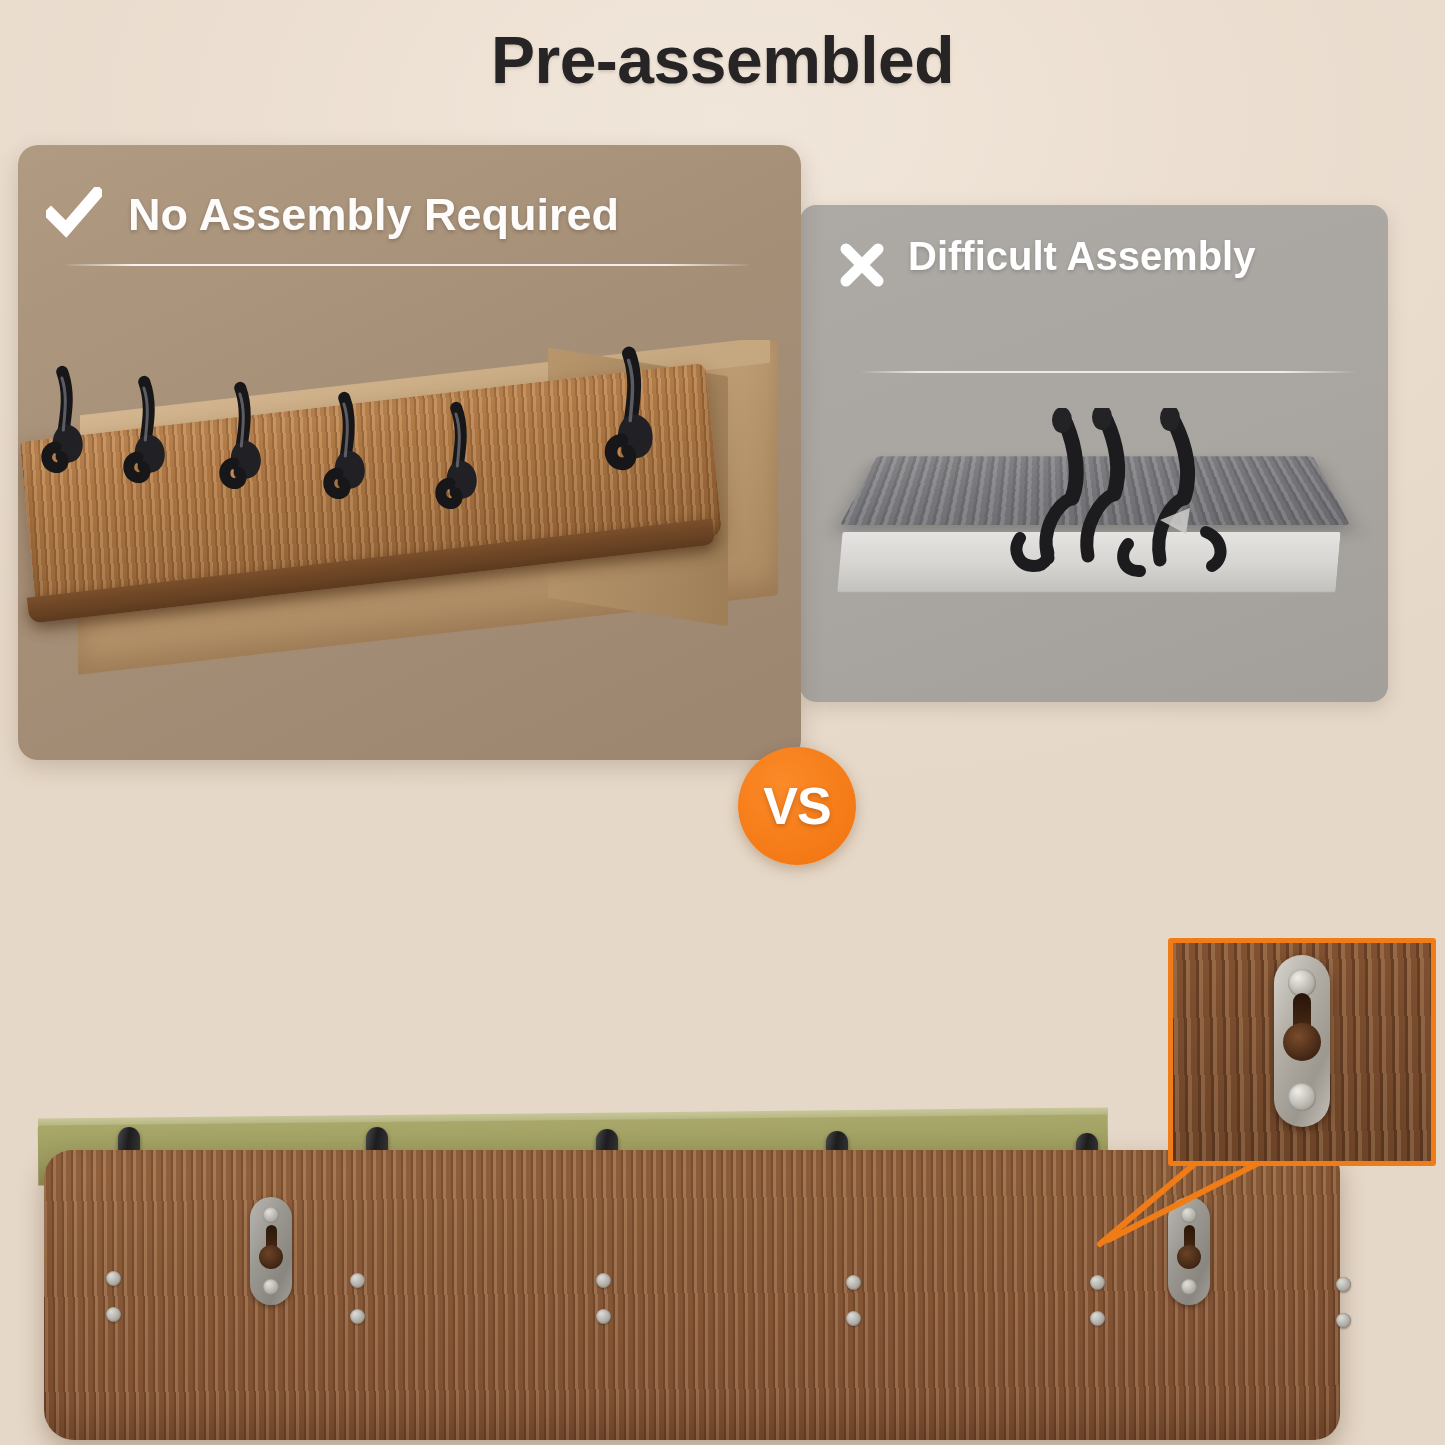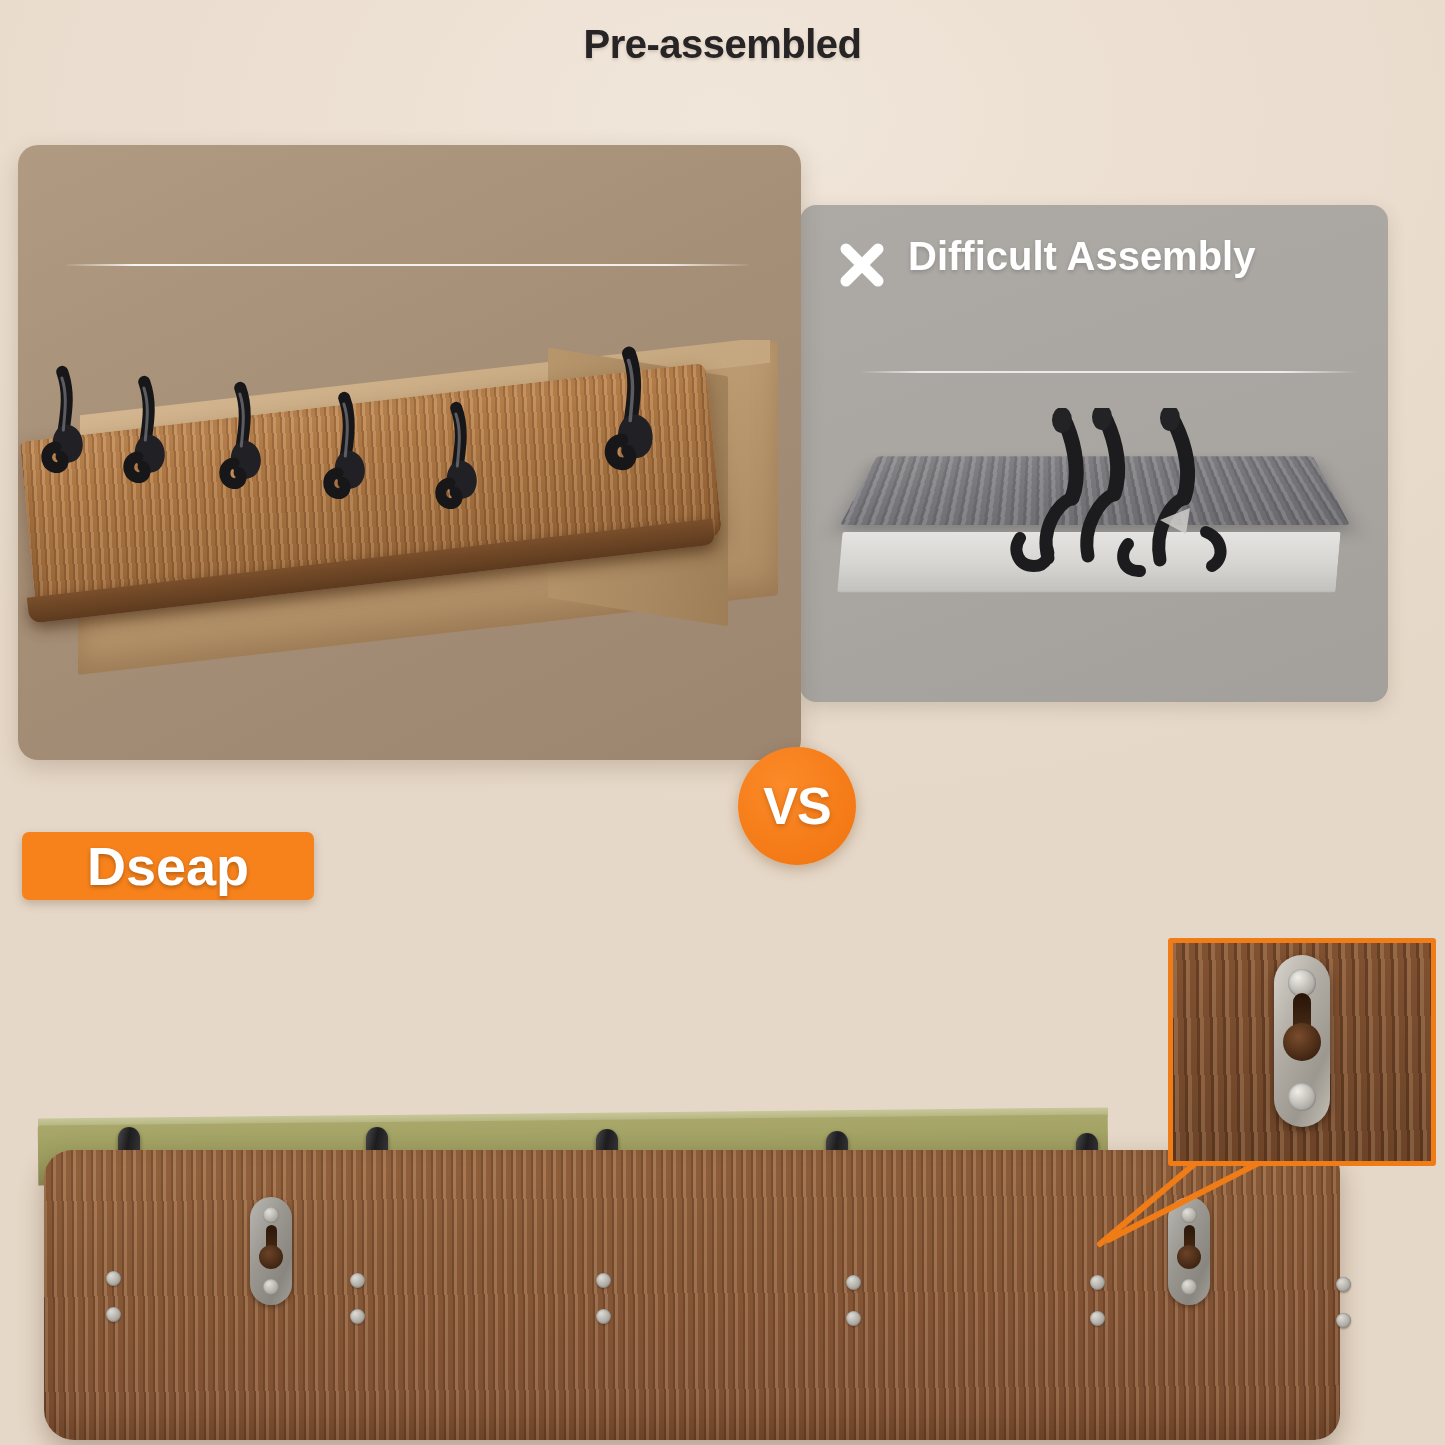--- a/index.html
+++ b/index.html
@@ -16,21 +16,21 @@
       radial-gradient(ellipse 1100px 700px at 50% 8%, #f0e6da 0%, #ecdfd1 45%, #e6d8c8 100%);
   }
 
   
   .heading {
     position:absolute; width:100%; text-align:center;
     font-weight:bold; color:#272425;
     letter-spacing:-0.5px;
     text-shadow:0 2px 3px rgba(120,100,80,0.25);
   }
-  #title-top { top:22px; font-size:40px; }
+  #title-top { top:22px; font-size:66px; }
   #title-bottom { top:845px; font-size:62px; }
 
   
   .compare { position:absolute; left:0; top:140px; width:1445px; height:640px; }
 
   
   .panel-other {
     position:absolute; left:800px; top:65px; width:588px; height:497px;
     background:linear-gradient(160deg,#adaaa6 0%,#a9a6a1 55%,#a3a09b 100%);
     border-radius:16px;
@@ -293,20 +293,28 @@
           </g>
           <g fill="#cfcdc9">
             <path d="M150 112 l30 -12 -4 26 z" opacity="0.85"></path>
           </g>
         </svg>
       </div>
 
     </div>
 
     <div class="panel-dseap">
+      <div class="hdr">
+        <span class="ico">
+          <svg class="check-icon" viewBox="0 0 56 52">
+            <path d="M5 27 L20 42 L51 6" fill="none" stroke="#ffffff" stroke-width="12" stroke-linecap="square" stroke-linejoin="miter"></path>
+          </svg>
+        </span>
+        <span class="label">No Assembly Required</span>
+      </div>
       <div class="sep-dseap"></div>
 
       <div class="photo-left">
         <div class="carton"></div>
         <div class="carton-top"></div>
         <div class="carton-face"></div>
         <div class="board"></div>
         <div class="board-edge"></div>
 
         <svg class="hook" style="left:18px;top:22px;transform:rotate(-6deg);" viewBox="0 0 56 130">
@@ -341,21 +349,20 @@
         </svg>
         <svg class="hook" style="left:580px;top:2px;transform:rotate(-6deg);width:66px;height:150px;" viewBox="0 0 56 130">
           <path d="M32 10 C38 34 30 56 26 74" fill="none" stroke="#17171a" stroke-width="12" stroke-linecap="round"></path>
           <ellipse cx="30" cy="82" rx="15" ry="19" fill="#212125"></ellipse>
           <path d="M18 84 C6 84 4 100 14 104 C22 107 26 99 22 94" fill="none" stroke="#17171a" stroke-width="11" stroke-linecap="round"></path>
           <path d="M31 16 C35 34 30 52 27 68" fill="none" stroke="#6d6d74" stroke-width="3" stroke-linecap="round" opacity="0.8"></path>
         </svg>
       </div>
     </div>
 
-    <div class="badge" id="badge-dseap">Dseap</div>
 
     <div id="vs-circle">VS</div>
   </div>
 
 
   <div class="photo-bottom">
     <div class="green-wall-top"></div>
     <div class="green-wall"></div>
 
     <div class="hooktip" style="left:118px;top:192px;"></div>

